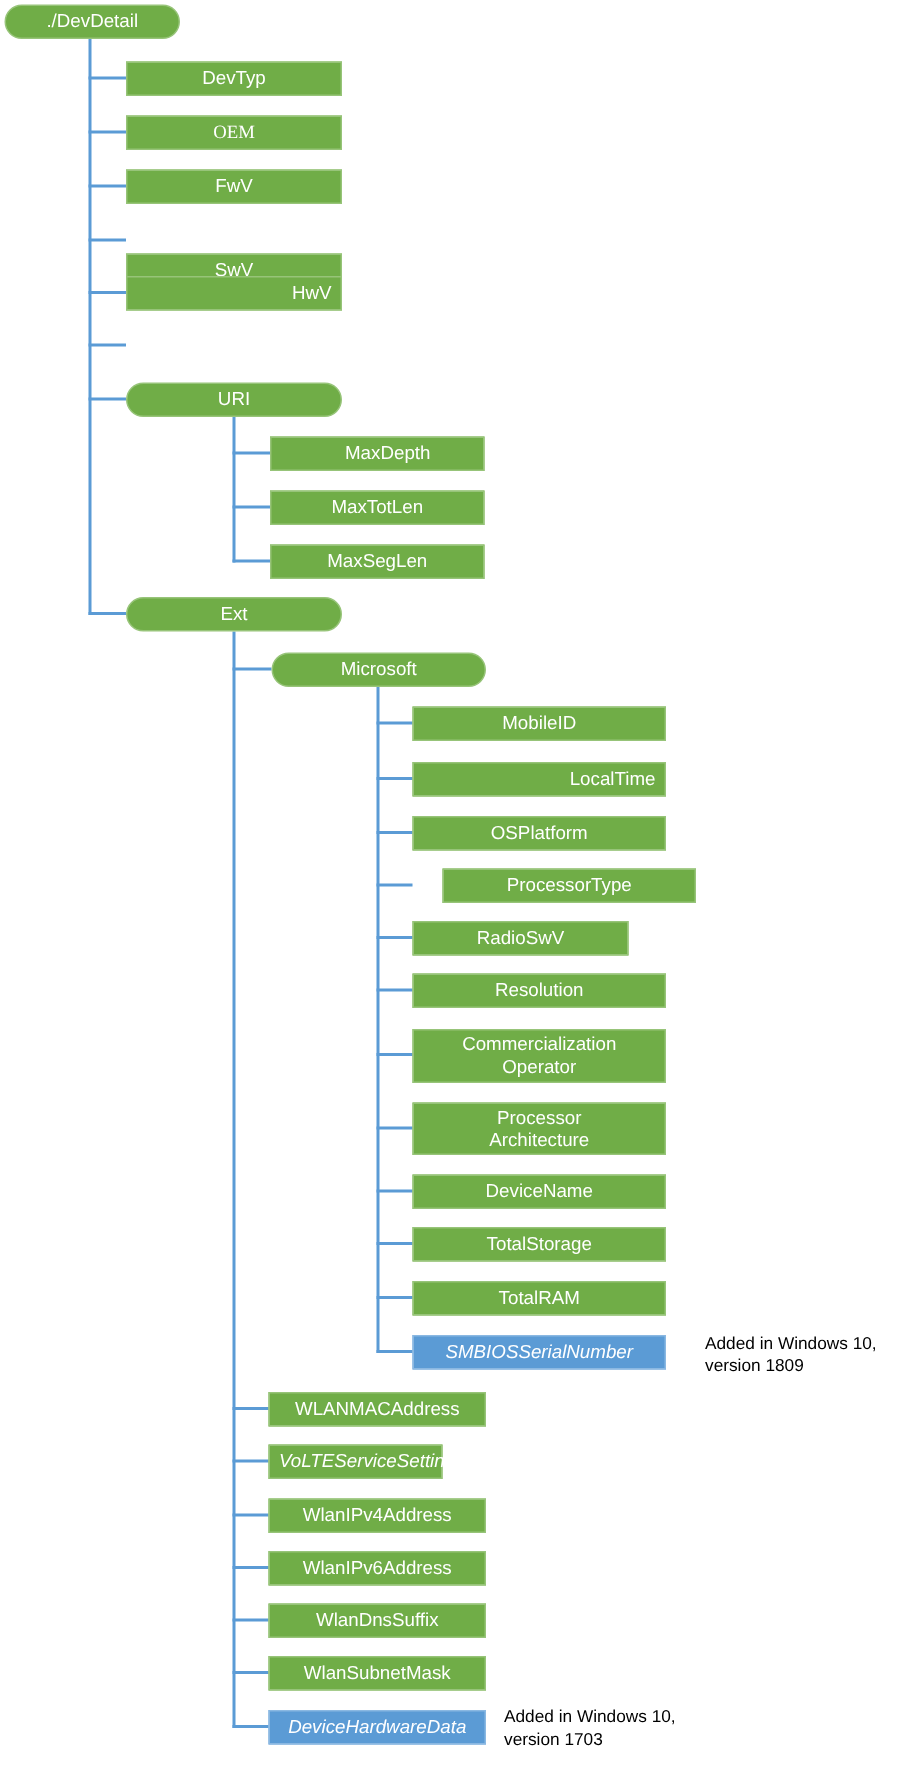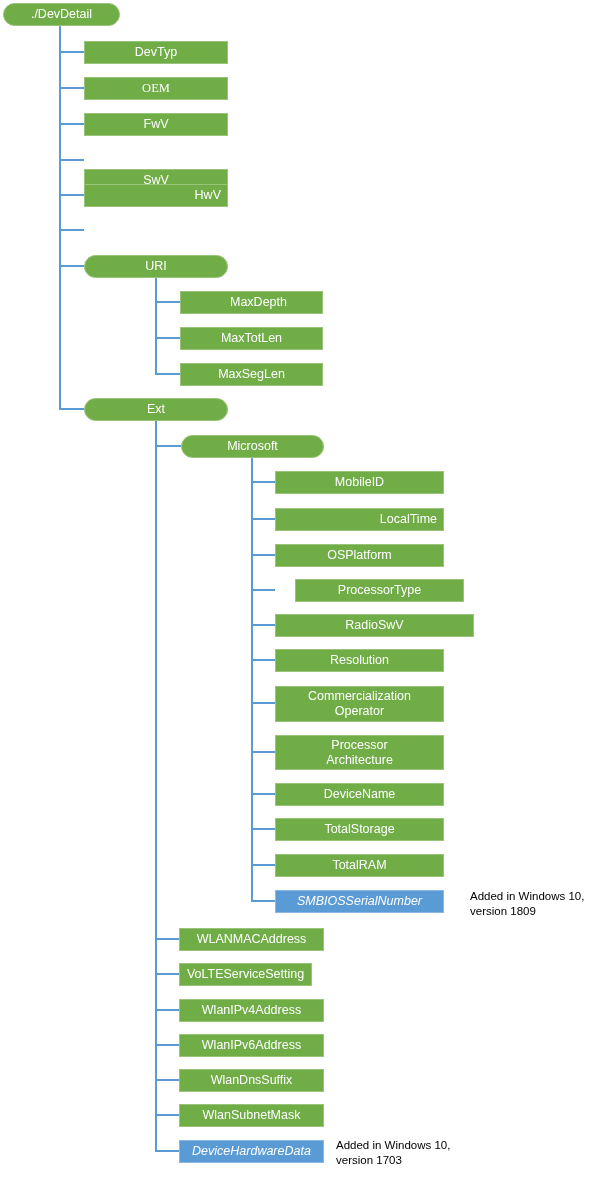--- a/index.html
+++ b/index.html
@@ -116,21 +116,21 @@
   </div>
   <div class="node" style="left:275px;top:508px;width:169px;height:23px;text-align:right;">
     <span>LocalTime</span>
   </div>
   <div class="node" style="left:275px;top:544px;width:169px;height:23px;">
     <span>OSPlatform</span>
   </div>
   <div class="node" style="left:275px;top:579px;width:169px;height:23px;margin-left:20px;">
     <span>ProcessorType</span>
   </div>
-  <div class="node" style="left:275px;top:614px;width:199px;height:23px;">
+  <div class="node" style="left:275px;top:614px;width:144px;height:23px;">
     <span>RadioSwV</span>
   </div>
   <div class="node" style="left:275px;top:649px;width:169px;height:23px;">
     <span>Resolution</span>
   </div>
   <div class="node" style="left:275px;top:686px;width:169px;height:36px;">
     <span style="max-width:130px;margin:0 auto;">Commercialization Operator</span>
   </div>
   <div class="node" style="left:275px;top:735px;width:169px;height:35px;">
     <span style="max-width:110px;margin:0 auto;">Processor Architecture</span>
@@ -145,21 +145,21 @@
     <span>TotalRAM</span>
   </div>
   <div class="node blue" style="left:275px;top:890px;width:169px;height:23px;">
     <span>SMBIOSSerialNumber</span>
   </div>
   <div class="annotation" style="left:470px;top:889px;">Added in Windows 10, version 1809</div>
 
   <div class="node" style="left:179px;top:928px;width:145px;height:23px;">
     <span>WLANMACAddress</span>
   </div>
-  <div class="node" style="left:179px;top:963px;width:133px;height:23px;">
+  <div class="node" style="left:179px;top:963px;width:116px;height:23px;font-style:italic;">
     <span>VoLTEServiceSetting</span>
   </div>
   <div class="node" style="left:179px;top:999px;width:145px;height:23px;">
     <span>WlanIPv4Address</span>
   </div>
   <div class="node" style="left:179px;top:1034px;width:145px;height:23px;">
     <span>WlanIPv6Address</span>
   </div>
   <div class="node" style="left:179px;top:1069px;width:145px;height:23px;">
     <span>WlanDnsSuffix</span>

